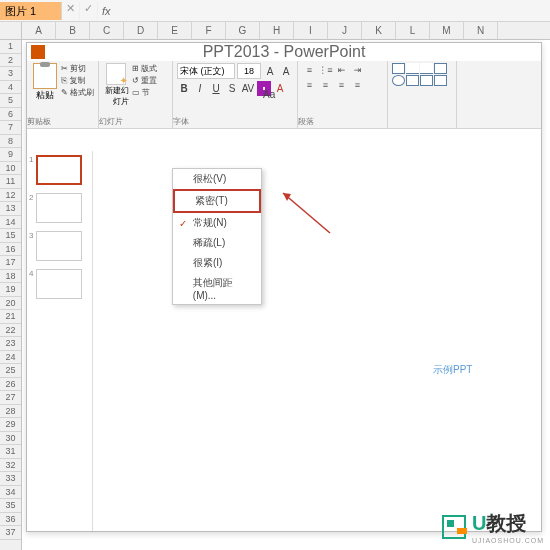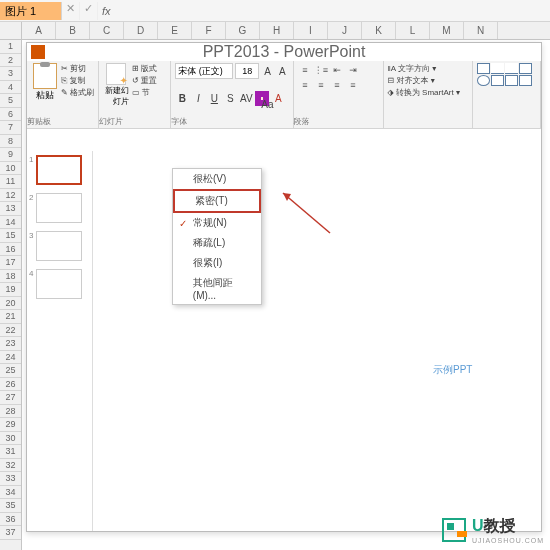--- a/index.html
+++ b/index.html
@@ -30,21 +30,21 @@
 .paste-btn{width:28px;text-align:center}
 .paste-icon{width:24px;height:26px;background:#fff;border:1px solid #d4a055;margin:0 auto;position:relative}
 .paste-icon::before{content:"";position:absolute;top:-2px;left:6px;width:10px;height:5px;background:#999;border-radius:2px}
 .mini-btns{display:flex;flex-direction:column;gap:1px;font-size:8px;color:#444}
 .mini-btns span{white-space:nowrap}
 .slide-grp{display:flex;gap:3px}
 .new-slide{width:26px;text-align:right}
 .ns-icon{width:20px;height:22px;background:#fff;border:1px solid #ccc;margin:0 auto;position:relative}
 .ns-icon::after{content:"✦";position:absolute;bottom:-2px;right:-3px;color:#f0ad4e;font-size:10px}
 .font-grp{min-width:96px}
-.font-row{display:flex;gap:2px;align-items:center;margin-bottom:12px}
+.font-row{display:flex;gap:2px;align-items:center;margin-bottom:2px}
 .font-sel{width:58px;height:16px;background:#fff;border:1px solid #ccc;font-size:9px;padding:0 2px}
 .size-sel{width:24px;height:16px;background:#fff;border:1px solid #ccc;font-size:9px;text-align:center}
 .fbtn{width:14px;height:15px;text-align:center;font-size:10px;line-height:15px;color:#444}
 .para-grp{min-width:90px}
 .tool-row{display:flex;gap:1px}
 .tbtn{width:15px;height:15px;font-size:9px;text-align:center;line-height:15px;color:#555}
 .para-opts{font-size:8px;color:#444;line-height:12px}
 .shapes-grp{min-width:64px}
 .shape-grid{display:flex;flex-wrap:wrap;gap:1px;width:60px}
 .sh{width:13px;height:11px;border:1px solid #5b7ea3;background:#fff}
@@ -59,21 +59,21 @@
 .dd-item.hl{border:2px solid #c0392b}
 .dd-check{color:#c43e1c;width:10px}
 .arrow{position:absolute;left:275px;top:148px;width:60px;height:50px;z-index:9;pointer-events:none}
 .textbox{position:absolute;left:200px;top:236px;width:210px;height:30px;border:1px dashed #999;display:flex;align-items:center;padding:0 6px;font-size:14px;color:#333}
 .tb-handle{position:absolute;width:6px;height:6px;background:#fff;border:1px solid #888}
 .sample-label{position:absolute;left:340px;top:212px;font-size:10px;color:#5b9bd5}
 .watermark{position:absolute;right:6px;bottom:6px;display:flex;align-items:center;gap:6px;z-index:20}
 .wm-logo{width:24px;height:24px;border:2px solid #1ba784;position:relative}
 .wm-logo::before{content:"";position:absolute;top:3px;left:3px;width:7px;height:7px;background:#1ba784}
 .wm-logo::after{content:"";position:absolute;bottom:3px;right:-3px;width:10px;height:6px;background:#ff8c00}
-.wm-text{font-size:16px;font-weight:bold;color:#333}
+.wm-text{font-size:20px;font-weight:bold;color:#333}
 .wm-text span{color:#1ba784}
 .wm-sub{font-size:7px;color:#999;letter-spacing:1px}
 </style>
 </head>
 <body>
 
 <div class="formula-bar">
   <div class="nb">图片 1</div>
   <div class="fb-btn">✕</div>
   <div class="fb-btn">✓</div>
@@ -204,27 +204,20 @@
         </div>
         <div class="tool-row">
           <div class="tbtn">≡</div>
           <div class="tbtn">≡</div>
           <div class="tbtn">≡</div>
           <div class="tbtn">≡</div>
         </div>
         <div class="grp-label">段落</div>
       </div>
 
-      <div class="grp" style="width:92px">
-        <div class="para-opts">
-          <div>‖A <span>文字方向</span> ▾</div>
-          <div>⊟ <span>对齐文本</span> ▾</div>
-          <div>⬗ <span>转换为 SmartArt</span> ▾</div>
-        </div>
-      </div>
 
       <div class="grp shapes-grp">
         <div class="shape-grid">
           <div class="sh"></div>
           <div class="sh" style="border:none;border-bottom:1px solid #5b7ea3"></div>
           <div class="sh" style="border:none;border-bottom:1px solid #5b7ea3"></div>
           <div class="sh"></div>
           <div class="sh" style="border-radius:50%"></div>
           <div class="sh"></div>
           <div class="sh"></div>

